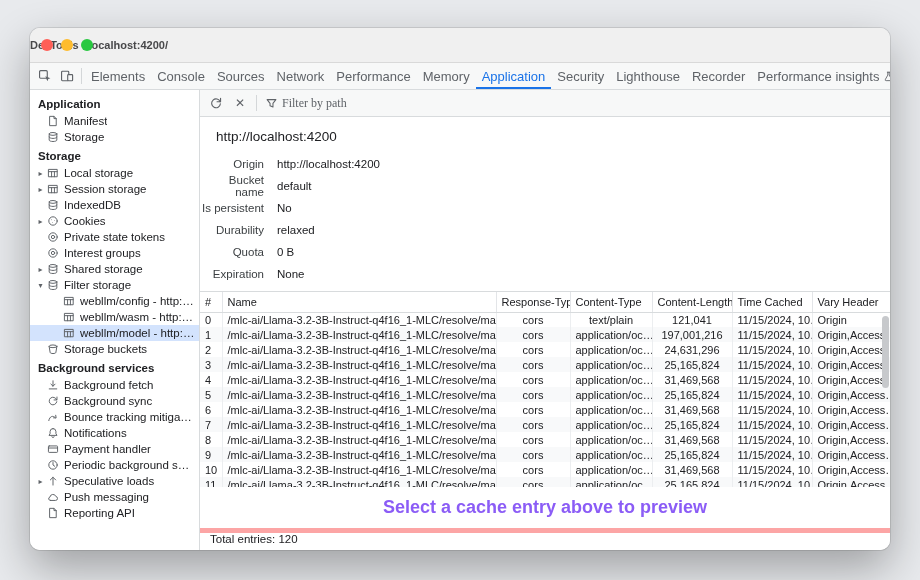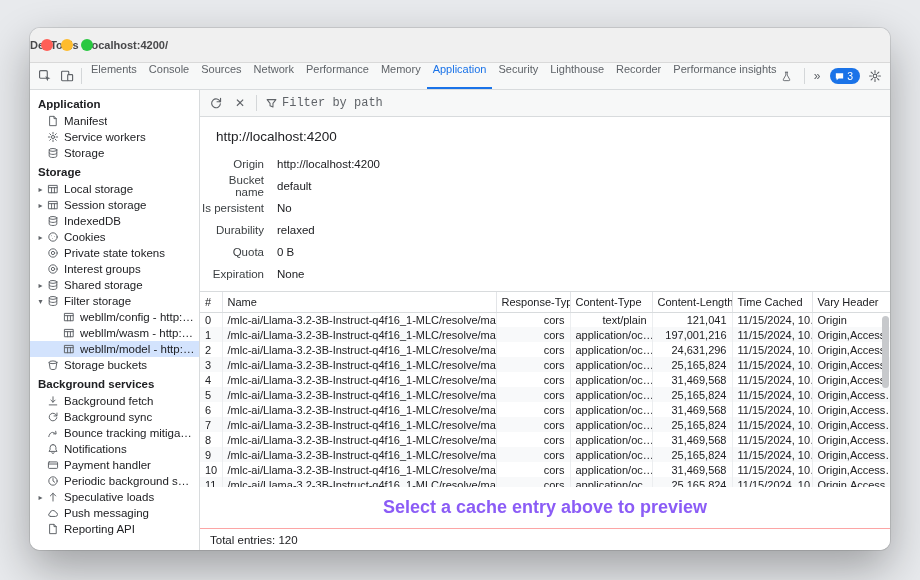--- a/index.html
+++ b/index.html
@@ -9,21 +9,21 @@
     box-shadow:0 18px 45px rgba(0,0,0,.32),0 0 0 1px rgba(0,0,0,.10);overflow:hidden;display:flex;flex-direction:column}
   
   .titlebar{height:35px;background:#f0f0f0;border-bottom:1px solid #d9d9d9;position:relative;display:flex;align-items:center;justify-content:flex-start;flex:0 0 auto}
   .lights{position:absolute;left:11px;top:0;height:100%;display:flex;align-items:center;gap:8px}
   .light{width:12px;height:12px;border-radius:50%;display:inline-block}
   .red{background:#ff5f57}.yellow{background:#febc2e}.green{background:#28c840}
   .title{font-size:11px;font-weight:700;color:#48484a}
   
   .tabbar{height:27px;background:#f7f8f8;border-bottom:1px solid #d8dbdd;display:flex;align-items:center;padding:0 4px;flex:0 0 auto;color:#5f6368}
   .tabs{display:flex;height:100%}
-  .tab{display:flex;gap:4px;padding:0 6px;font-size:11px;color:#5f6368;height:100%;white-space:nowrap}
+  .tab{display:flex;align-items:center;gap:4px;padding:0 6px;font-size:13px;color:#5f6368;height:100%;white-space:nowrap}
   .tab.active{color:#1a73e8;box-shadow:inset 0 -2px 0 #1a73e8}
   .iconbtn{width:22px;height:22px;display:grid;place-items:center;color:#5f6368;border-radius:3px;flex:0 0 auto}
   .iconbtn svg{width:14px;height:14px;display:block}
   .flask{display:grid;place-items:center;color:#5f6368}
   .flask svg{width:11px;height:11px;display:block}
   .vdiv{width:1px;height:16px;background:#d4d7d9;margin:0 3px;flex:0 0 auto}
   .pushright{margin-left:auto}
   .moretabs{font-size:12px;width:18px;text-align:center}
   .issues{display:flex;align-items:center;gap:3px;background:#1a73e8;color:#fff;font-size:10.5px;border-radius:8px;padding:2px 7px 2px 5px;margin:0 4px;flex:0 0 auto}
   .bubble svg{width:9px;height:9px;display:block}
@@ -37,45 +37,45 @@
   .item .ic svg{width:12px;height:12px;display:block}
   .item .lbl{white-space:nowrap;overflow:hidden;text-overflow:ellipsis}
   .item.child{padding-left:21px}
   .item.selected{background:#d3e3fd}
   
   .main{flex:1;display:flex;flex-direction:column;min-width:0}
   .paneltoolbar{height:27px;flex:0 0 auto;background:#f7f8f8;border-bottom:1px solid #d8dbdd;display:flex;align-items:center;padding:0 5px;gap:2px}
   .clear{font-size:12px}
   .funnel{width:18px;height:18px;display:grid;place-items:center;color:#5f6368}
   .funnel svg{width:13px;height:13px;display:block}
-  .filter{border:none;outline:none;background:transparent;font-size:12px;color:#202124;flex:1;font-family:Liberation Mono, monospace}
+  .filter{border:none;outline:none;background:transparent;font-size:12px;color:#202124;flex:1;font-family:Liberation Serif, serif}
   .filter::placeholder{color:#5f6368}
   .panelbody{flex:1;display:flex;flex-direction:column;min-height:0;background:#fff}
   .origin-title{padding:12px 16px 9px;font-size:13.5px;color:#202124}
   .metarow{display:flex;align-items:center;height:22px;font-size:11.5px}
   .metalabel{width:64px;text-align:right;color:#3c4043;flex:0 0 auto}
   .metavalue{margin-left:13px;color:#202124;white-space:nowrap}
   
   .tablewrap{position:relative;margin-top:6px;border-top:1px solid #d8dbdd;height:196px;overflow:hidden;flex:0 0 auto}
   table.grid{width:100%;border-collapse:collapse;table-layout:fixed;font-size:11px}
   .grid th{height:20px;font-weight:400;text-align:left;padding:0 5px;border-bottom:1px solid #d8dbdd;border-right:1px solid #e3e5e8;color:#202124;white-space:nowrap;overflow:hidden;background:#fff}
   .grid th:nth-child(1){width:22px}
   .grid th:nth-child(3){width:74px}
   .grid th:nth-child(4){width:82px}
   .grid th:nth-child(5){width:80px}
   .grid th:nth-child(6){width:80px}
   .grid th:nth-child(7){width:78px}
   .grid th:last-child,.grid td:last-child{border-right:none}
   .grid td{height:15px;padding:0 5px;border-right:1px solid #eceef0;color:#202124;white-space:nowrap;overflow:hidden}
   .grid tbody tr:nth-child(even){background:#f8f9fa}
-  .grid td.r{text-align:right}
+  .grid td.r{text-align:center}
   .scrollbar{position:absolute;right:1px;top:22px;bottom:2px;width:8px}
   .thumb{position:absolute;top:2px;right:0;width:7px;height:72px;background:#c7c9cc;border-radius:4px}
   .preview{flex:1;display:flex;align-items:center;justify-content:center;color:#8b5cf6;font-size:18px;font-weight:700}
-  .statusbar{height:22px;flex:0 0 auto;border-top:1px solid #fca5a5;display:flex;align-items:center;padding:0 10px;font-size:11.5px;color:#202124;background:#fff}
+  .statusbar{height:22px;flex:0 0 auto;border-top:5px solid #fca5a5;display:flex;align-items:flex-start;padding:0 10px;font-size:11.5px;color:#202124;background:#fff}
 </style>
 </head>
 <body>
 
 <div class="window">
   <div class="titlebar">
     <div class="lights">
       <span class="light red"></span>
       <span class="light yellow"></span>
       <span class="light green"></span>
@@ -166,30 +166,20 @@
               <path d="M4 1.8h5.3l3 3v9.4H4z"></path>
               <path d="M9.3 1.8v3h3"></path>
             </svg>
           </span>
           <span class="lbl">Manifest</span>
         </div>
         <div class="item">
           <span class="exp"></span>
           <span class="ic">
             <svg viewBox="0 0 16 16" fill="none" stroke="currentColor" stroke-width="1.3" stroke-linecap="round" stroke-linejoin="round">
-              <circle cx="8" cy="8" r="2.1"></circle>
-              <path d="M8 1.8v2.1M8 12.1v2.1M1.8 8h2.1M12.1 8h2.1M3.6 3.6l1.5 1.5M10.9 10.9l1.5 1.5M12.4 3.6l-1.5 1.5M5.1 10.9l-1.5 1.5"></path>
-            </svg>
-          </span>
-          <span class="lbl">Service workers</span>
-        </div>
-        <div class="item">
-          <span class="exp"></span>
-          <span class="ic">
-            <svg viewBox="0 0 16 16" fill="none" stroke="currentColor" stroke-width="1.3" stroke-linecap="round" stroke-linejoin="round">
               <ellipse cx="8" cy="3.9" rx="5.1" ry="1.9"></ellipse>
               <path d="M2.9 3.9v8.2c0 1.05 2.3 1.9 5.1 1.9s5.1-.85 5.1-1.9V3.9"></path>
               <path d="M2.9 8c0 1.05 2.3 1.9 5.1 1.9S13.1 9.05 13.1 8"></path>
             </svg>
           </span>
           <span class="lbl">Storage</span>
         </div>
         <div class="section-title">Storage</div>
         <div class="item">
           <span class="exp">▸</span>

